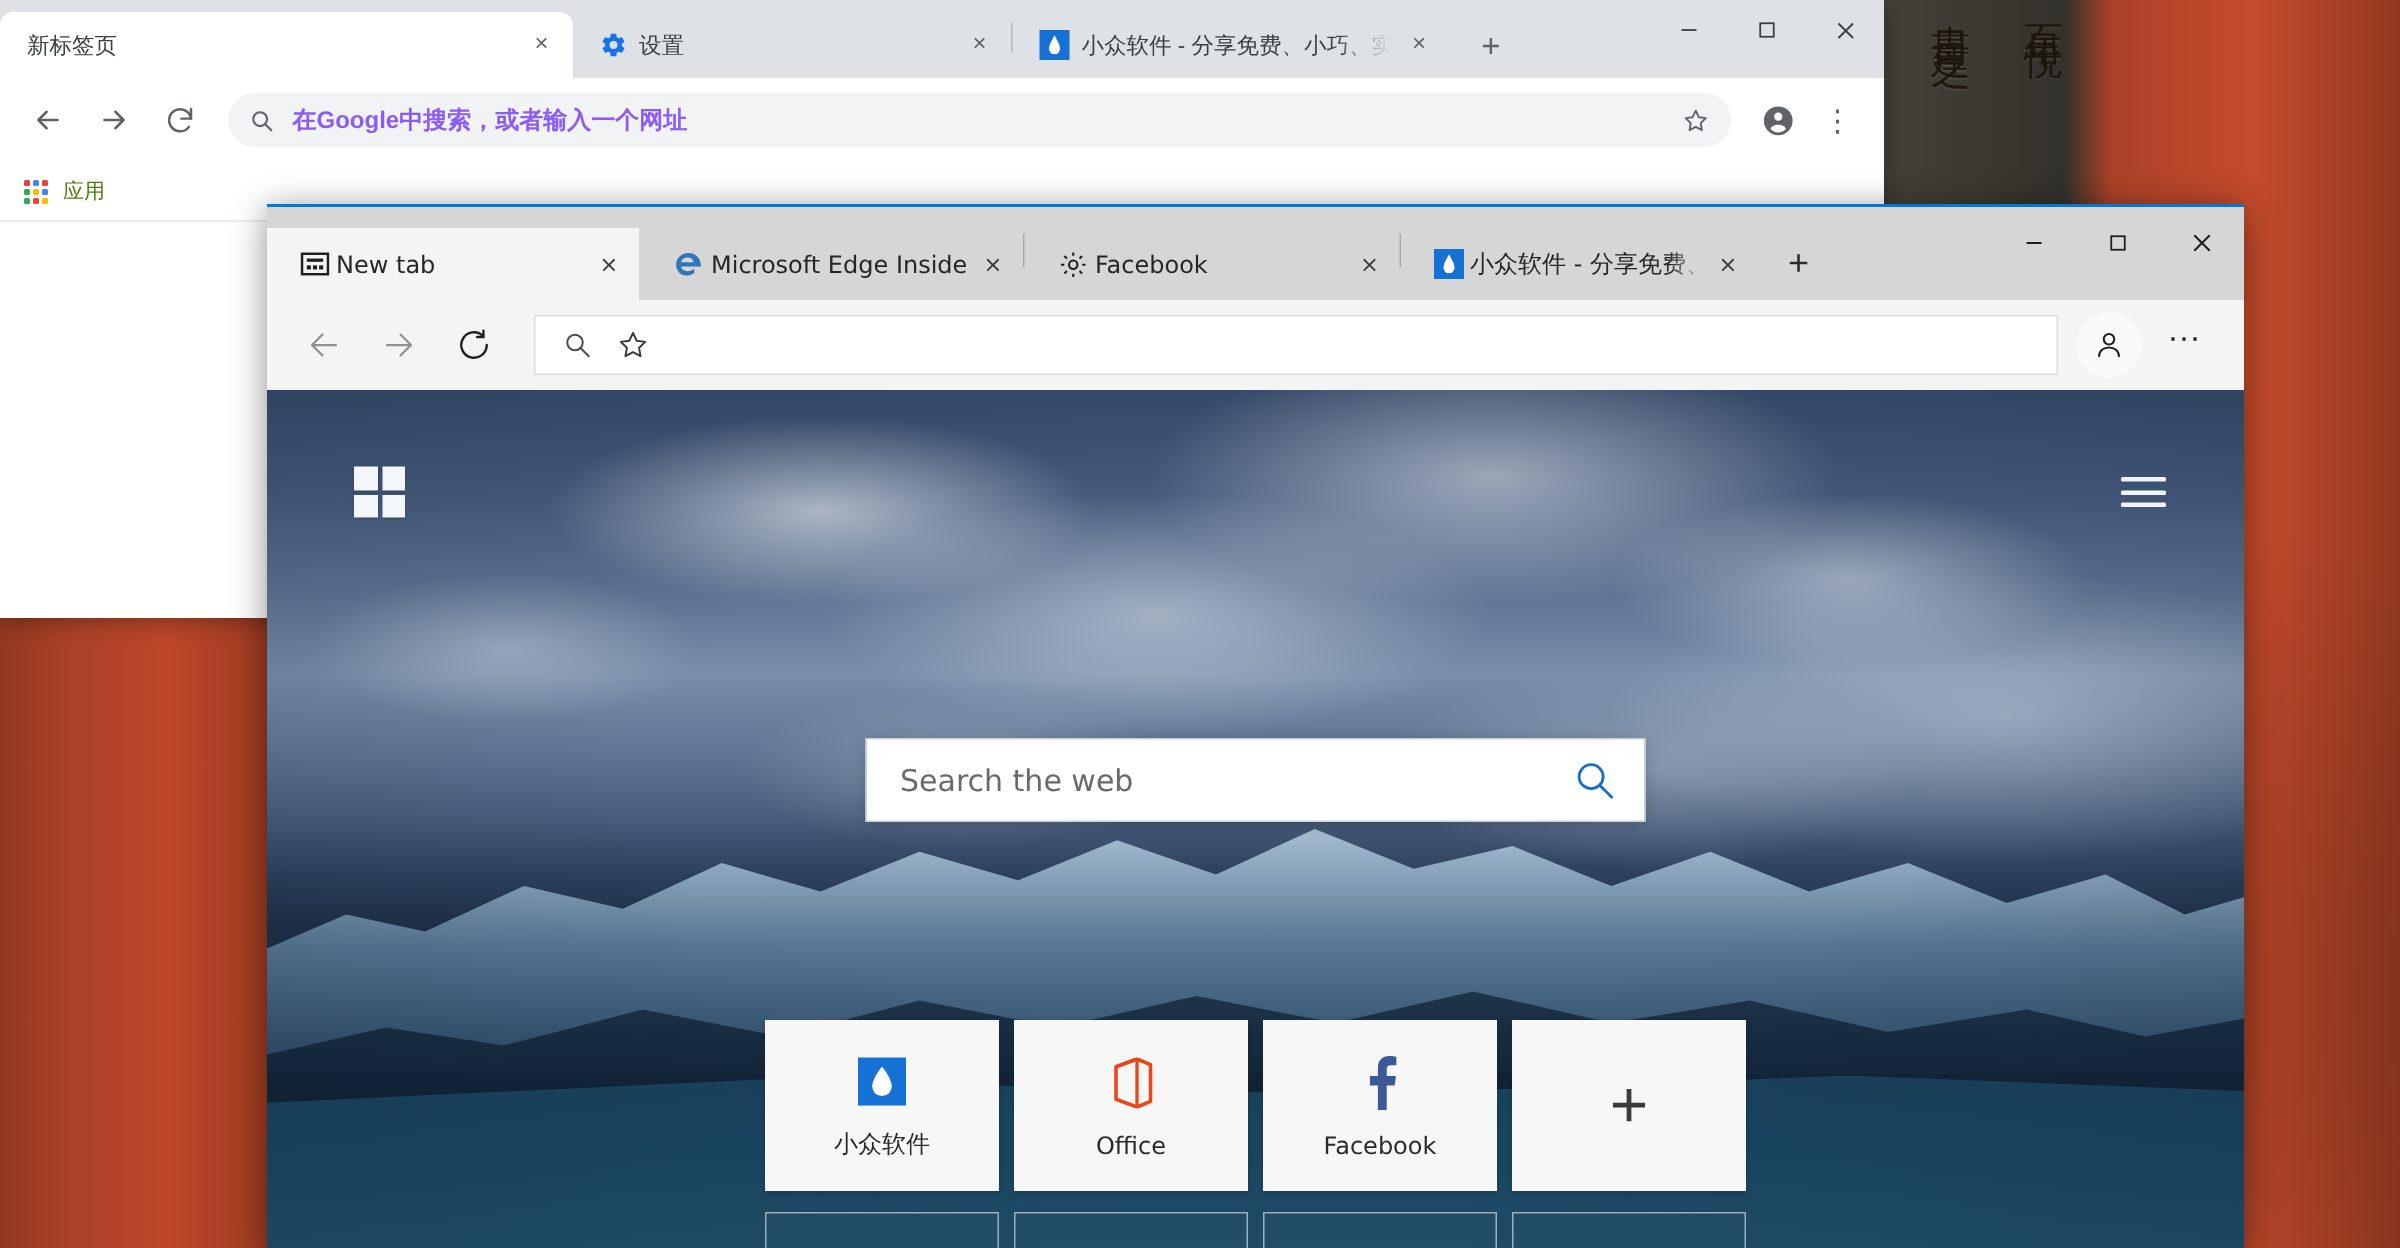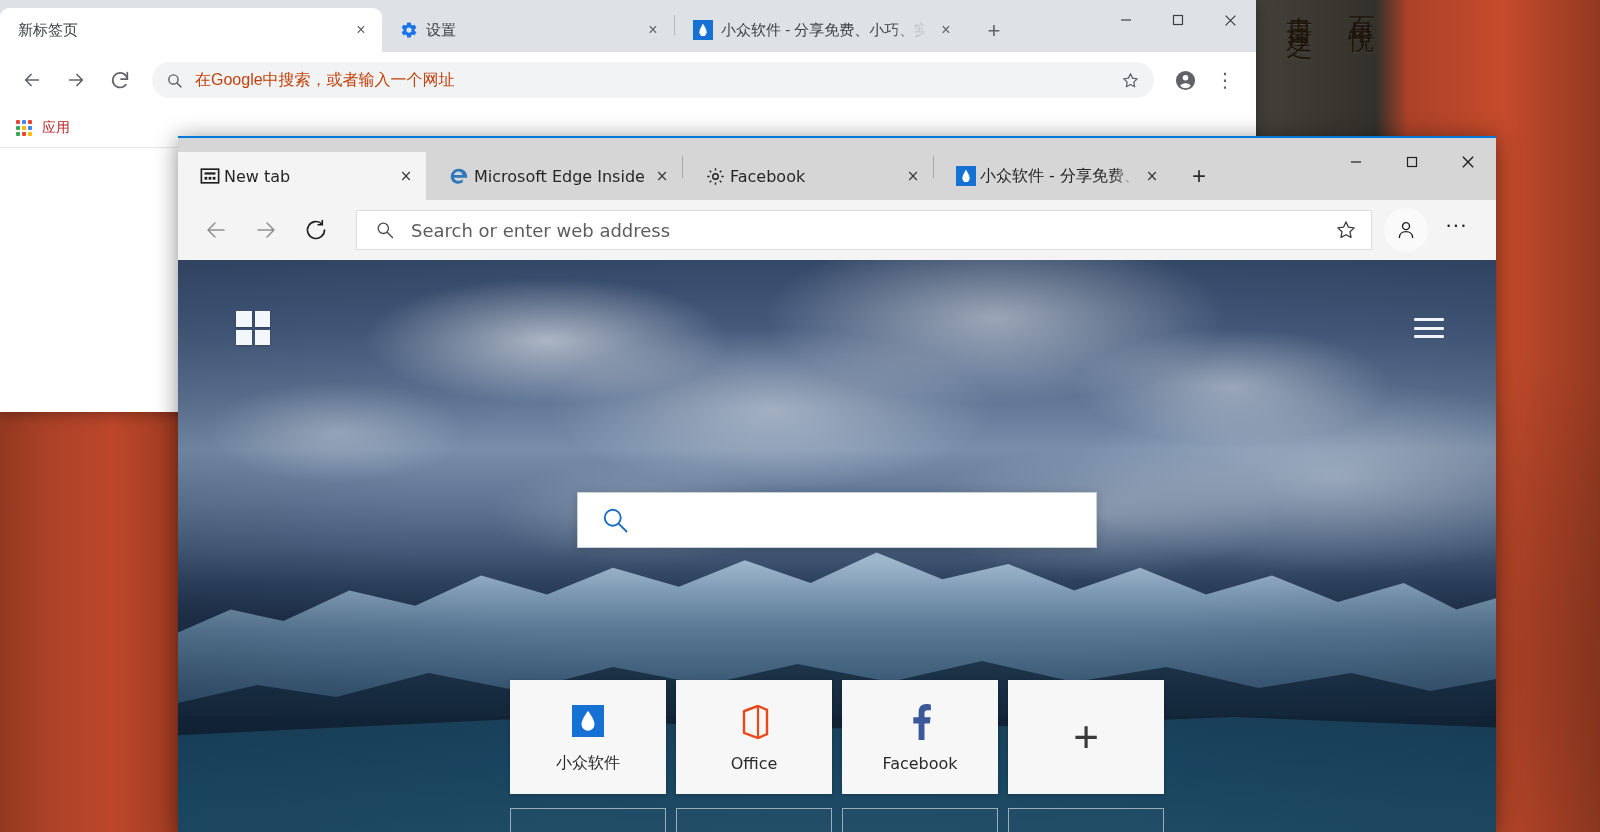--- a/index.html
+++ b/index.html
@@ -158,37 +158,37 @@
     margin: 0 8px;
     background: #f1f3f4;
     border-radius: 18px;
     display: flex;
     align-items: center;
     padding: 0 14px;
     gap: 12px;
     color: #5f6368;
     font-size: 16px;
   }
-  .chrome-omnibox .placeholder { flex: 1; color: #c2410c; }
+  .chrome-omnibox .placeholder { flex: 1; color: #8b5cf6; font-weight: bold; }
   .chrome-actions { display: flex; align-items: center; gap: 2px; }
   .chrome-actions > div {
     width: 38px; height: 38px;
     display: flex; align-items: center; justify-content: center;
     color: #5f6368; border-radius: 50%;
   }
   .chrome-bookmarks {
     height: 38px;
     background: #ffffff;
     display: flex;
     align-items: center;
     padding: 0 16px;
     gap: 10px;
     border-bottom: 1px solid #e4e6e8;
     font-size: 14px;
-    color: #b91c1c;
+    color: #4d7c0f;
   }
   .apps-grid {
     display: grid;
     grid-template-columns: repeat(3, 4px);
     grid-template-rows: repeat(3, 4px);
     gap: 2px;
     width: 16px;
   }
   .apps-grid i { display: block; width: 4px; height: 4px; border-radius: 1px; }
   .chrome-content {
@@ -700,21 +700,20 @@
           </svg>
       </div>
 
       <div class="edge-address">
         <span class="ico">
           <svg width="20" height="20" viewBox="0 0 24 24" fill="none" stroke="#4a4a4a" stroke-width="1.6">
               <circle cx="10" cy="10" r="6.2"></circle>
               <path d="M14.6 14.6L21 21" stroke-linecap="round"></path>
             </svg>
         </span>
-        <span class="placeholder">Search or enter web address</span>
         <span class="ico">
           <svg width="22" height="22" viewBox="0 0 24 24" fill="none" stroke="#3a3a3a" stroke-width="1.4" stroke-linejoin="round">
               <path d="M12 3.2l2.7 5.7 6.2.8-4.5 4.3 1.1 6.1L12 17.2l-5.5 2.9 1.1-6.1L3.1 9.7l6.2-.8z"></path>
             </svg>
         </span>
       </div>
 
       <div class="edge-actions">
         <div class="profile-pill">
           <svg width="22" height="22" viewBox="0 0 24 24" fill="none" stroke="#1f1f1f" stroke-width="1.5">
@@ -744,20 +743,21 @@
         </span>
         <span class="hamburger">
           <i></i>
             <i></i>
             <i></i>
         </span>
       </div>
 
       <div class="ntp-search-wrap">
         <div class="ntp-search">
+          <span class="ph">Search the web</span>
           <span class="ico">
             <svg width="30" height="30" viewBox="0 0 24 24" fill="none" stroke="#1a6fc4" stroke-width="1.5">
                 <circle cx="10.2" cy="10.2" r="6.4"></circle>
                 <path d="M14.9 14.9L21.2 21.2" stroke-linecap="round"></path>
               </svg>
           </span>
         </div>
       </div>
 
       <div class="tiles">

